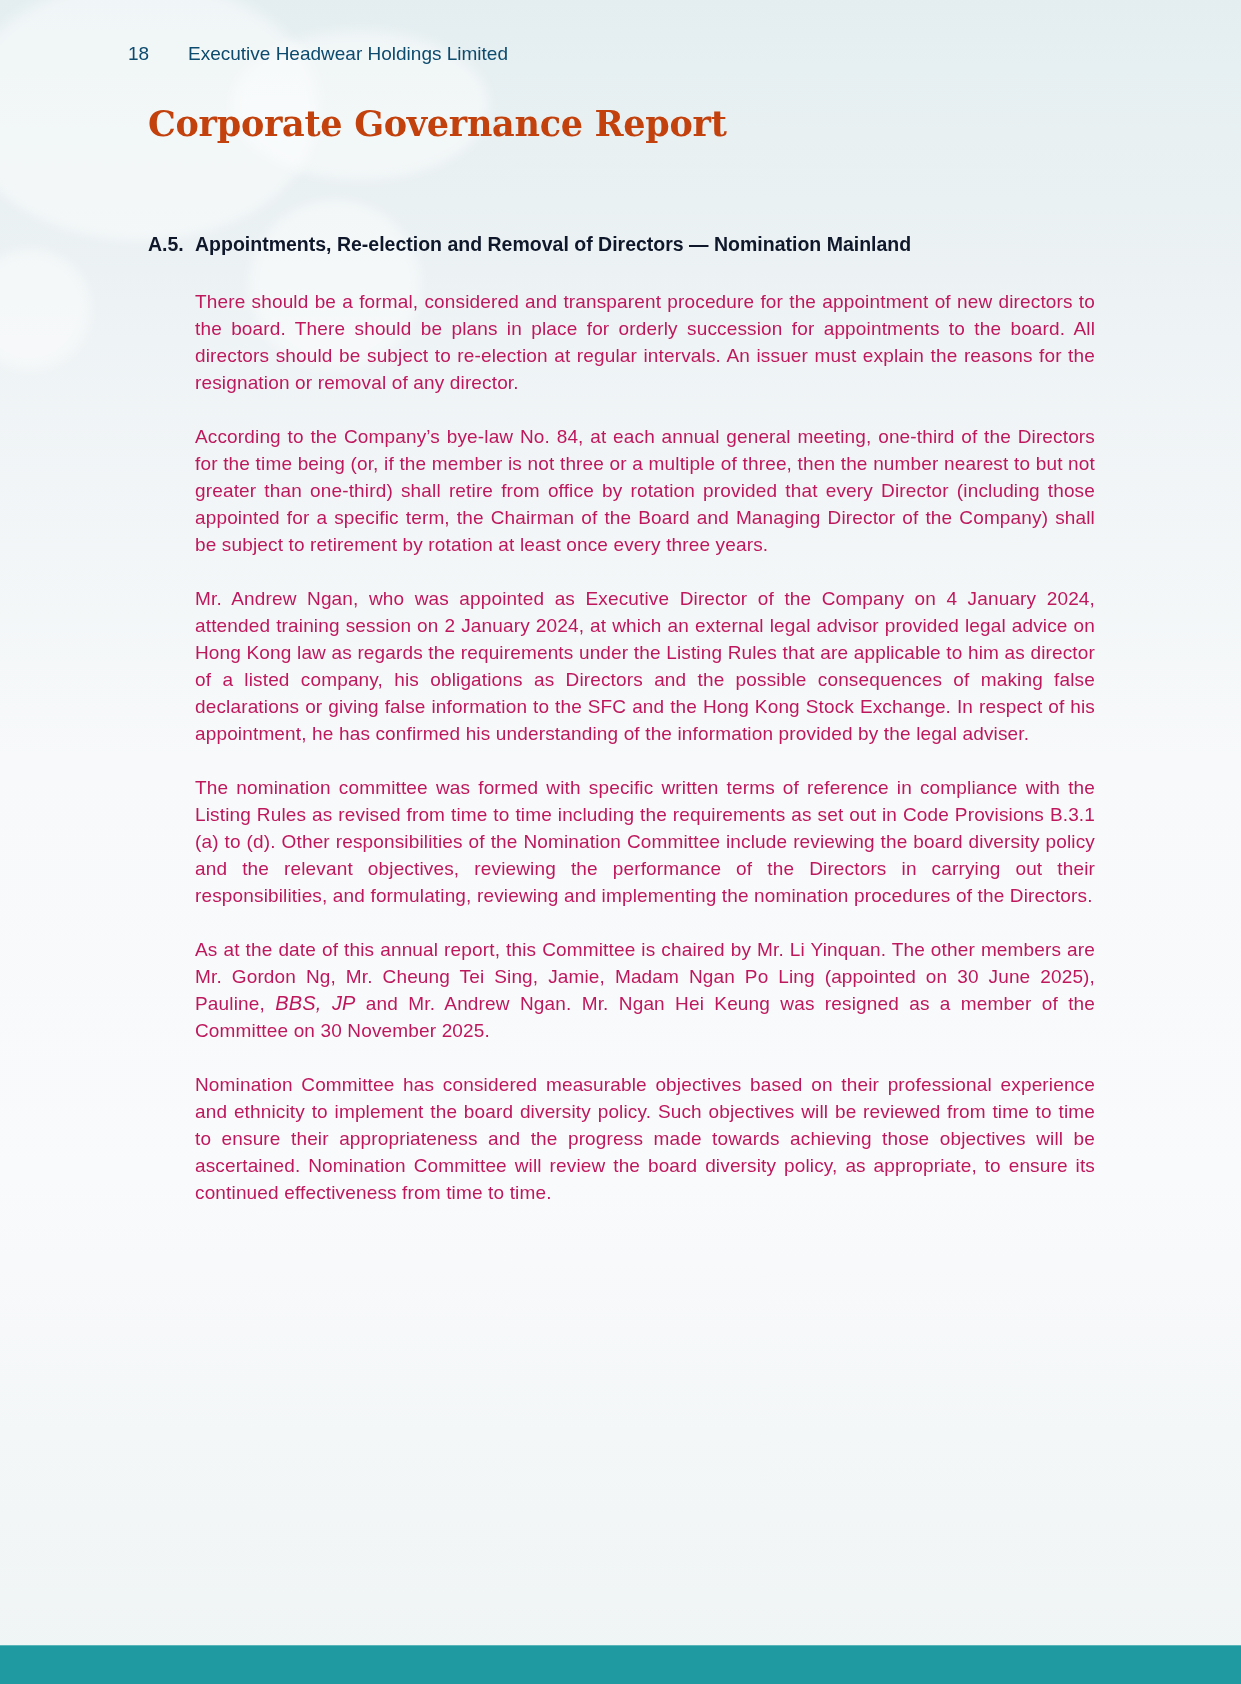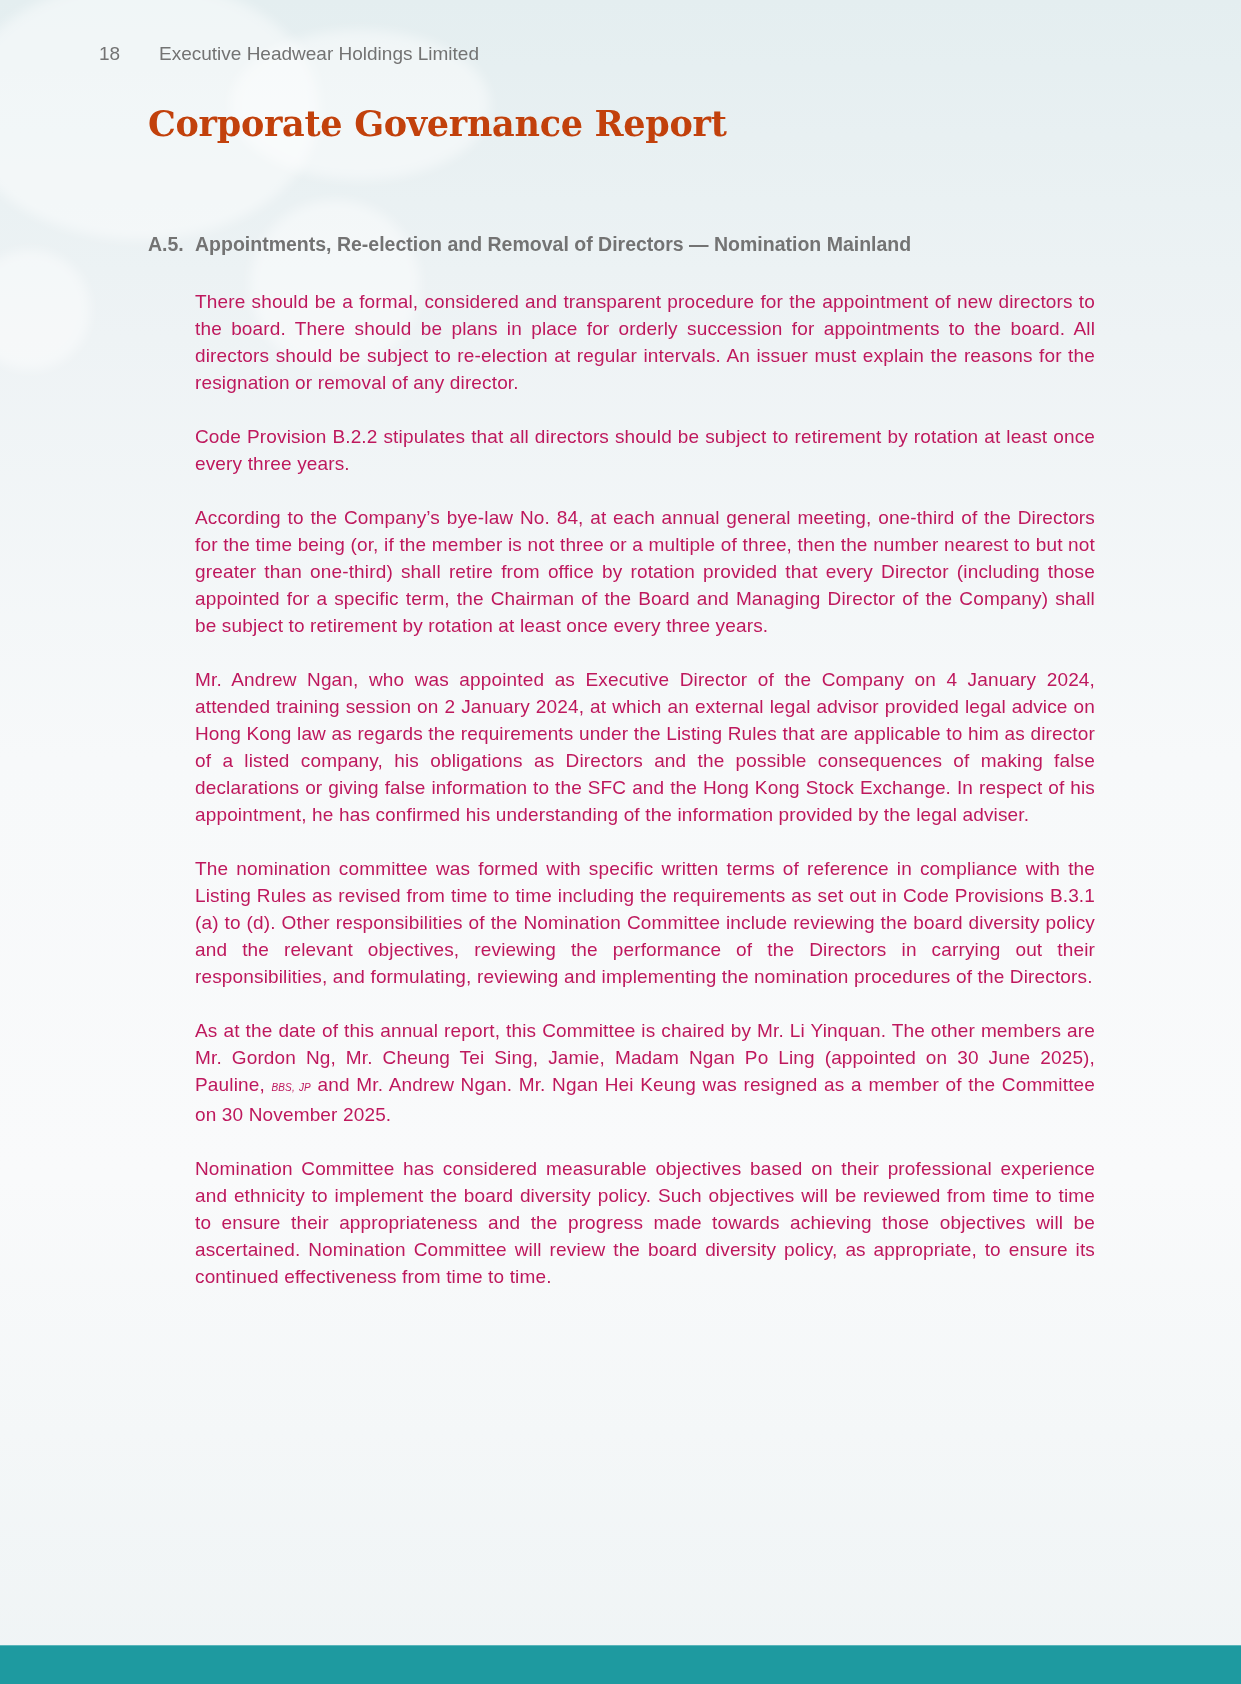--- a/index.html
+++ b/index.html
@@ -14,23 +14,23 @@
     }
     .map-shape {
       position: absolute;
       background: rgba(255,255,255,0.45);
       filter: blur(6px);
       border-radius: 50%;
     }
     .header-line {
       position: absolute;
       top: 43px;
-      left: 99px;
+      left: 128px;
       font-size: 19px;
-      color: #737373;
+      color: #0c4a6e;
       display: flex;
       align-items: baseline;
     }
     .page-num { width: 60px; }
     .report-title {
       position: absolute;
       top: 103px;
       left: 148px;
       margin: 0;
       font-family: "DejaVu Serif", serif;
@@ -39,39 +39,39 @@
       color: #c2410c;
       letter-spacing: -0.3px;
     }
     .section-heading {
       position: absolute;
       top: 233px;
       left: 148px;
       margin: 0;
       font-size: 19.5px;
       font-weight: bold;
-      color: #737373;
+      color: #0f172a;
       display: flex;
     }
     .section-num { width: 47px; }
     .body {
       position: absolute;
       top: 288px;
       left: 195px;
       width: 900px;
     }
     .body p {
       margin: 0 0 27px 0;
       font-size: 19px;
       line-height: 27px;
       text-align: justify;
       color: #be185d;
       letter-spacing: 0.15px;
     }
-    .body p em { font-style: italic; font-size: 10px; }
+    .body p em { font-style: italic; font-size: 20px; }
     .footer-bar {
       position: absolute;
       left: 0;
       top: 1645px;
       width: 1241px;
       height: 39px;
       background: #1e9aa0;
       border-top: 1px solid #5bb6ba;
     }
   </style>
@@ -90,21 +90,20 @@
 
 <h1 class="report-title">Corporate Governance Report</h1>
 
 <h2 class="section-heading">
   <span class="section-num">A.5.</span>
   <span>Appointments, Re-election and Removal of Directors — Nomination Mainland</span>
 </h2>
 
 <div class="body">
   <p>There should be a formal, considered and transparent procedure for the appointment of new directors to the board. There should be plans in place for orderly succession for appointments to the board. All directors should be subject to re-election at regular intervals. An issuer must explain the reasons for the resignation or removal of any director.</p>
-  <p>Code Provision B.2.2 stipulates that all directors should be subject to retirement by rotation at least once every three years.</p>
   <p>According to the Company’s bye-law No. 84, at each annual general meeting, one-third of the Directors for the time being (or, if the member is not three or a multiple of three, then the number nearest to but not greater than one-third) shall retire from office by rotation provided that every Director (including those appointed for a specific term, the Chairman of the Board and Managing Director of the Company) shall be subject to retirement by rotation at least once every three years.</p>
   <p>Mr. Andrew Ngan, who was appointed as Executive Director of the Company on 4 January 2024, attended training session on 2 January 2024, at which an external legal advisor provided legal advice on Hong Kong law as regards the requirements under the Listing Rules that are applicable to him as director of a listed company, his obligations as Directors and the possible consequences of making false declarations or giving false information to the SFC and the Hong Kong Stock Exchange. In respect of his appointment, he has confirmed his understanding of the information provided by the legal adviser.</p>
   <p>The nomination committee was formed with specific written terms of reference in compliance with the Listing Rules as revised from time to time including the requirements as set out in Code Provisions B.3.1 (a) to (d). Other responsibilities of the Nomination Committee include reviewing the board diversity policy and the relevant objectives, reviewing the performance of the Directors in carrying out their responsibilities, and formulating, reviewing and implementing the nomination procedures of the Directors.</p>
   <p><span>As at the date of this annual report, this Committee is chaired by Mr. Li Yinquan. The other members are Mr. Gordon Ng, Mr. Cheung Tei Sing, Jamie, Madam Ngan Po Ling (appointed on 30 June 2025), Pauline, </span><em>BBS, JP</em><span> and Mr. Andrew Ngan. Mr. Ngan Hei Keung was resigned as a member of the Committee on 30 November 2025.</span></p>
   <p>Nomination Committee has considered measurable objectives based on their professional experience and ethnicity to implement the board diversity policy. Such objectives will be reviewed from time to time to ensure their appropriateness and the progress made towards achieving those objectives will be ascertained. Nomination Committee will review the board diversity policy, as appropriate, to ensure its continued effectiveness from time to time.</p>
 </div>
 
 <div class="footer-bar"></div>
 
 </body></html>

